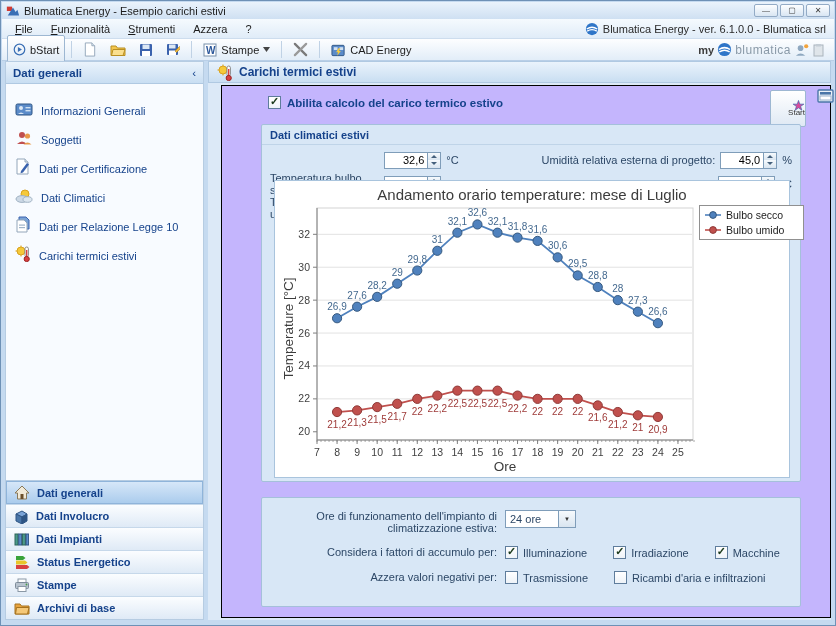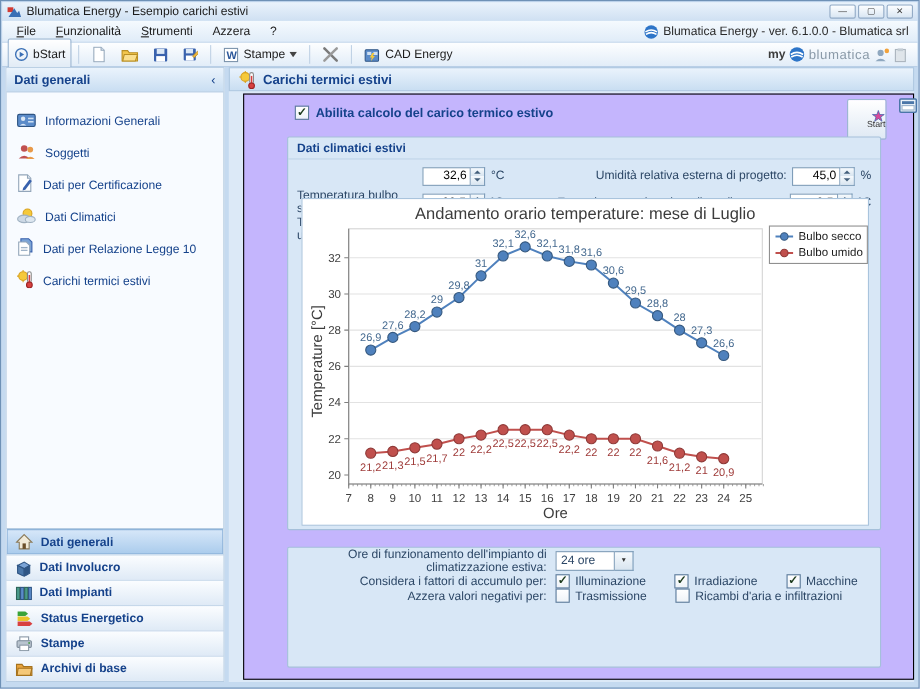--- a/index.html
+++ b/index.html
@@ -80,25 +80,25 @@
   .spin span { flex:1; background:linear-gradient(#f6fafd,#d9e5f0); display:flex; align-items:center; justify-content:center; }
   .tri-up { width:0; height:0; border-left:3px solid transparent; border-right:3px solid transparent; border-bottom:3px solid #44607c; }
   .tri-dn { width:0; height:0; border-left:3px solid transparent; border-right:3px solid transparent; border-top:3px solid #44607c; }
   .unit { margin-left:5px; }
 
   
   #chart-box { position:absolute; left:12px; top:55px; width:516px; height:298px; background:#fff; border:1px solid #a9c4dd; }
   #chart-title { position:absolute; top:5px; left:0; width:100%; text-align:center; font-size:15px; color:#3c3c3c; }
   #chart-ylabel { position:absolute; left:-62px; top:140px; width:150px; text-align:center; font-size:13.5px; color:#3c3c3c; transform:rotate(-90deg); }
   #chart-xlabel { position:absolute; bottom:3px; left:42px; width:376px; text-align:center; font-size:13.5px; color:#3c3c3c; }
-  #legend { position:absolute; left:424px; top:24px; border:1px solid #909090; background:#fff; padding:3px 4px 3px 4px; display:flex; flex-direction:column; gap:3px; }
+  #legend { position:absolute; left:424px; top:24px; border:1px solid #909090; background:#fff; padding:3px 19px 3px 4px; display:flex; flex-direction:column; gap:3px; }
   .lg-row { display:flex; align-items:center; gap:4px; font-size:10.5px; color:#1c1c1c; white-space:nowrap; }
 
   
-  .set-row { display:flex; align-items:center; margin:0 8px 0; color:#2c4766; }
+  .set-row { display:flex; align-items:flex-start; margin:12px 8px 0; color:#2c4766; }
   .set-label { width:227px; text-align:right; margin-right:8px; }
   .combo { display:flex; align-items:center; }
   .combo .val { width:54px; height:18px; border:1px solid #7f9db9; background:#fff; padding:2px 4px; }
   .combo .arrow { width:17px; height:18px; border:1px solid #7f9db9; border-left:none; background:linear-gradient(#f6fafd,#d9e5f0); display:flex; align-items:center; justify-content:center; font-size:6px; color:#333; }
   .opt { display:flex; align-items:center; gap:5px; margin-right:26px; }
   .opt:last-child { margin-right:0; }
 
   svg { display:block; }
 </style>
 </head>

